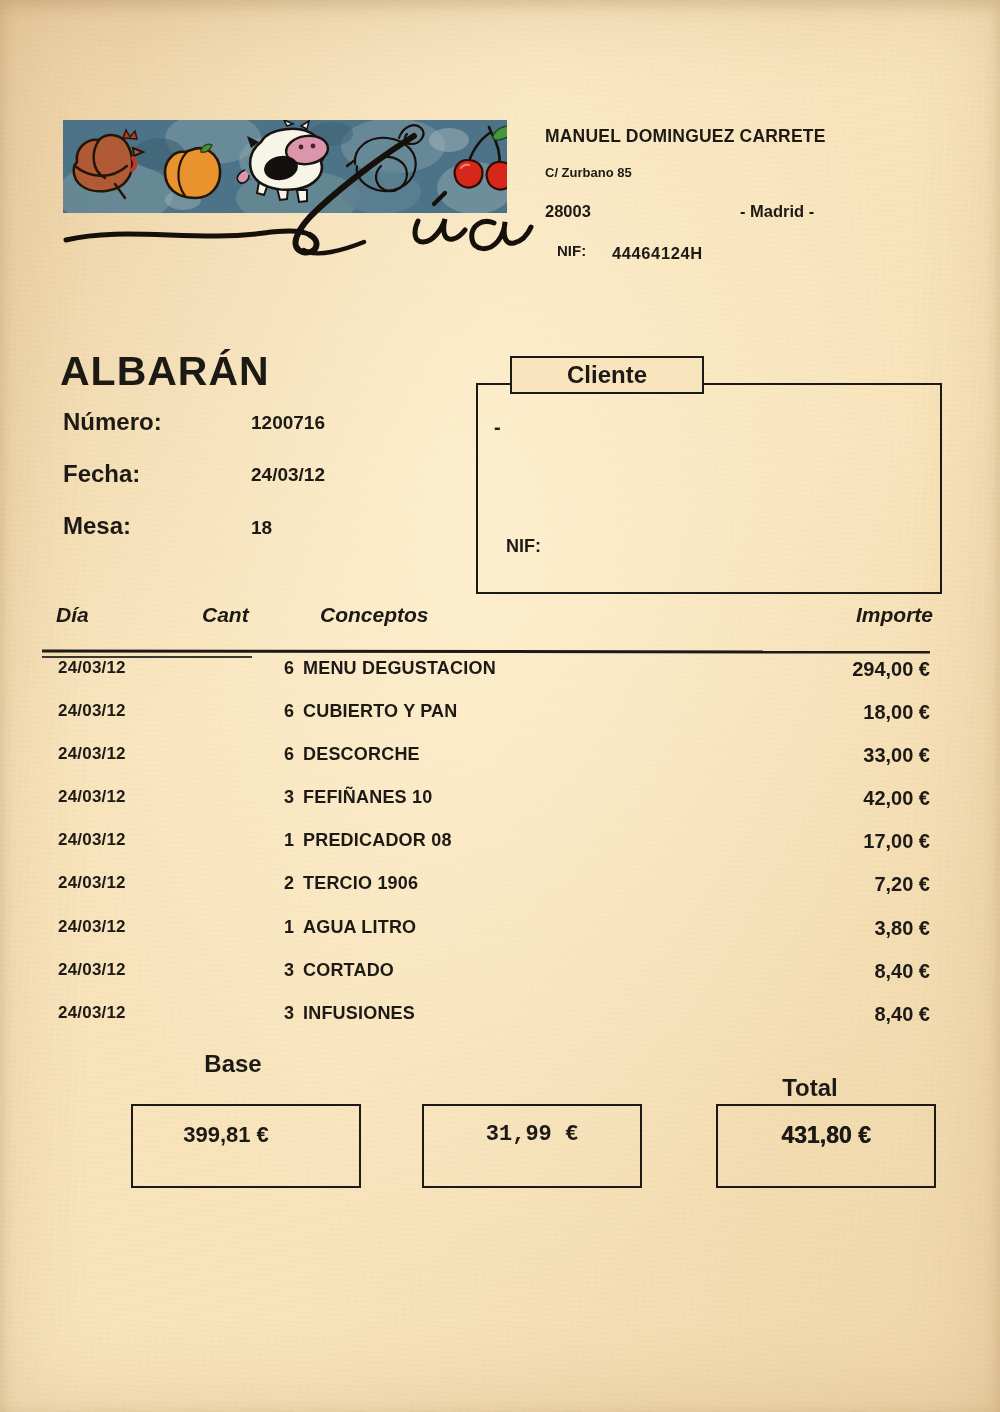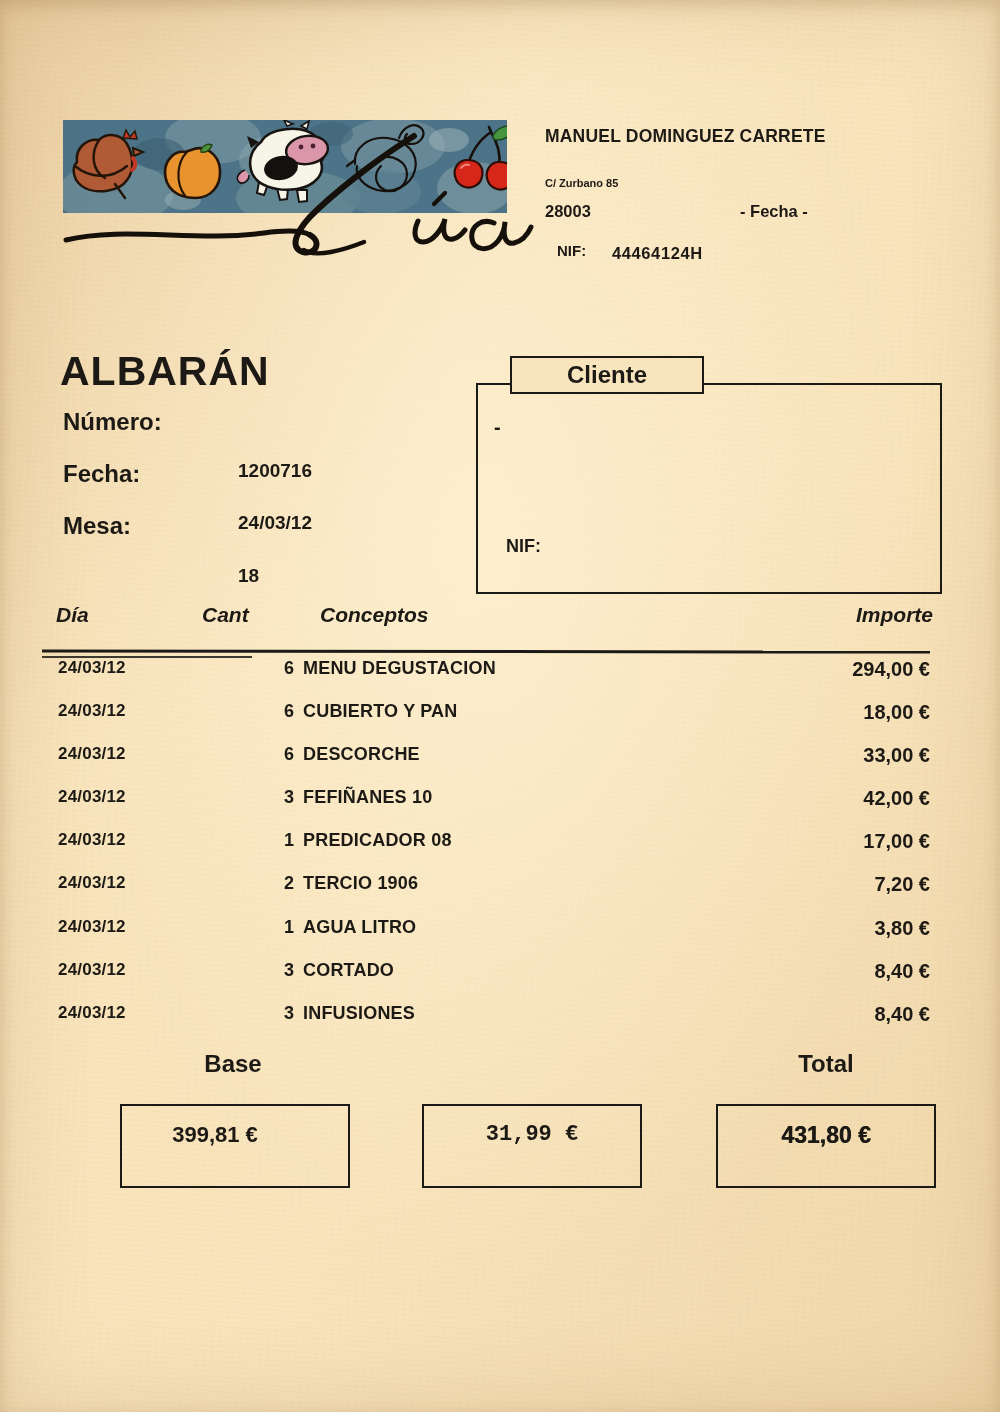--- a/index.html
+++ b/index.html
@@ -13,33 +13,33 @@
       radial-gradient(ellipse at 100% 100%, rgba(205,163,105,.20), transparent 50%),
       repeating-linear-gradient(4deg, rgba(182,142,88,.045) 0 1px, transparent 1px 5px),
       repeating-linear-gradient(94deg, rgba(255,255,255,.055) 0 2px, transparent 2px 7px);
   }
   .page::after{content:'';position:absolute;inset:0;pointer-events:none;
     box-shadow: inset 0 0 90px rgba(150,105,50,.20), inset 0 5px 16px rgba(120,80,40,.22);}
   .abs{position:absolute;}
 
   
   .biz-name{left:545px;top:126px;font-size:17.5px;font-weight:700;letter-spacing:.2px;}
-  .biz-addr{left:545px;top:177px;font-size:11px;font-weight:700;text-align:center;}
+  .biz-addr{left:545px;top:165px;font-size:13px;font-weight:700;text-align:center;}
   .biz-postal{left:545px;top:202px;font-size:16.5px;font-weight:700;}
   .biz-city{left:740px;top:202px;font-size:16.5px;font-weight:700;}
   .biz-nif-label{left:557px;top:242px;font-size:15px;font-weight:700;}
   .biz-nif-value{left:612px;top:244px;font-size:16.5px;font-weight:700;letter-spacing:.6px;}
 
   .logo-banner{left:63px;top:120px;width:444px;height:93px;}
   .logo-signature{left:58px;top:118px;width:478px;height:152px;pointer-events:none;}
 
   
   .doc-title{left:60px;top:348px;font-size:41px;font-weight:700;letter-spacing:1px;}
   .f-label{left:63px;font-size:24px;font-weight:700;}
-  .f-value{left:238px;font-size:19px;font-weight:700;margin-top:48px;}
+  .f-value{left:251px;font-size:19px;font-weight:700;}
 
   
   .cli-box{left:476px;top:383px;width:462px;height:207px;border:2px solid #1c1a16;}
   .cli-tab{left:510px;top:356px;width:190px;height:34px;border:2px solid #1c1a16;background:#f9e5bd;
            text-align:center;line-height:34px;font-size:24px;font-weight:700;z-index:2;}
   .cli-name{left:494px;top:416px;font-size:20px;font-weight:700;}
   .cli-nif{left:506px;top:536px;font-size:18px;font-weight:700;}
 
   
   .th{font-size:21px;font-weight:700;font-style:italic;top:603px;}
@@ -50,24 +50,24 @@
 
   .rows{left:42px;top:658px;width:888px;}
   .t-row{display:flex;align-items:flex-start;height:43.1px;}
   .c-dia{width:150px;padding-left:16px;box-sizing:border-box;font-size:17px;font-weight:700;letter-spacing:.2px;}
   .c-cant{width:102px;text-align:right;font-size:18px;font-weight:700;}
   .c-concepto{flex:1;padding-left:9px;font-size:18px;font-weight:700;letter-spacing:.2px;}
   .c-importe{width:162px;text-align:right;font-size:20px;font-weight:700;}
 
   
   .tot-label{top:1050px;font-size:24px;font-weight:700;text-align:center;}
-  .tl-base{left:118px;width:230px;} .tl-iva{left:422px;width:220px;} .tl-total{left:716px;width:220px;}
+  .tl-base{left:118px;width:230px;} .tl-iva{left:422px;width:220px;} .tl-total{left:700px;width:220px;margin-top:24px;}
   .tot-box{top:1104px;height:84px;border:2px solid #1c1a16;box-sizing:border-box;
            text-align:center;font-size:22px;font-weight:700;padding-top:16px;}
-  .tb-base{left:120px;width:230px;}
+  .tb-base{left:131px;width:230px;}
   .tb-base .val{display:inline-block;transform:translateX(-20px);}
   .tb-iva{left:422px;width:220px;font-family:Liberation Mono, monospace;}
   .tb-total{left:716px;width:220px;font-size:23px;}
   .tb-total .val{text-shadow:.5px 0 0 currentColor;}
 </style>
 </head>
 <body>
 
 <div class="page">
 
@@ -141,21 +141,21 @@
         <path d="M360,103 C355,114 356,124 365,124 C375,124 384,111 387,101 C384,113 386,123 395,121 C400,120 404,116 407,112" stroke-width="5"></path>
         <path d="M376,86 l11,-11" stroke-width="4.2"></path>
         <path d="M436,105 C424,100 412,108 414,121 C416,133 431,134 440,123 C445,117 447,108 447,104 C445,116 446,127 456,125 C464,123 470,116 473,109" stroke-width="5"></path>
       </g>
     </svg>
   </div>
 
   <div class="abs biz-name">MANUEL DOMINGUEZ CARRETE</div>
   <div class="abs biz-addr">C/ Zurbano 85</div>
   <div class="abs biz-postal">28003</div>
-  <div class="abs biz-city">- Fecha -</div>
+  <div class="abs biz-city">- Madrid -</div>
   <div class="abs biz-nif-label">NIF:</div>
   <div class="abs biz-nif-value">44464124H</div>
 
   <div class="abs doc-title">ALBARÁN</div>
 
   <div class="abs f-label" style="top:408px;">Número:</div>
   <div class="abs f-value" style="top:412px;">1200716</div>
 
   <div class="abs f-label" style="top:460px;">Fecha:</div>
   <div class="abs f-value" style="top:464px;">24/03/12</div>

